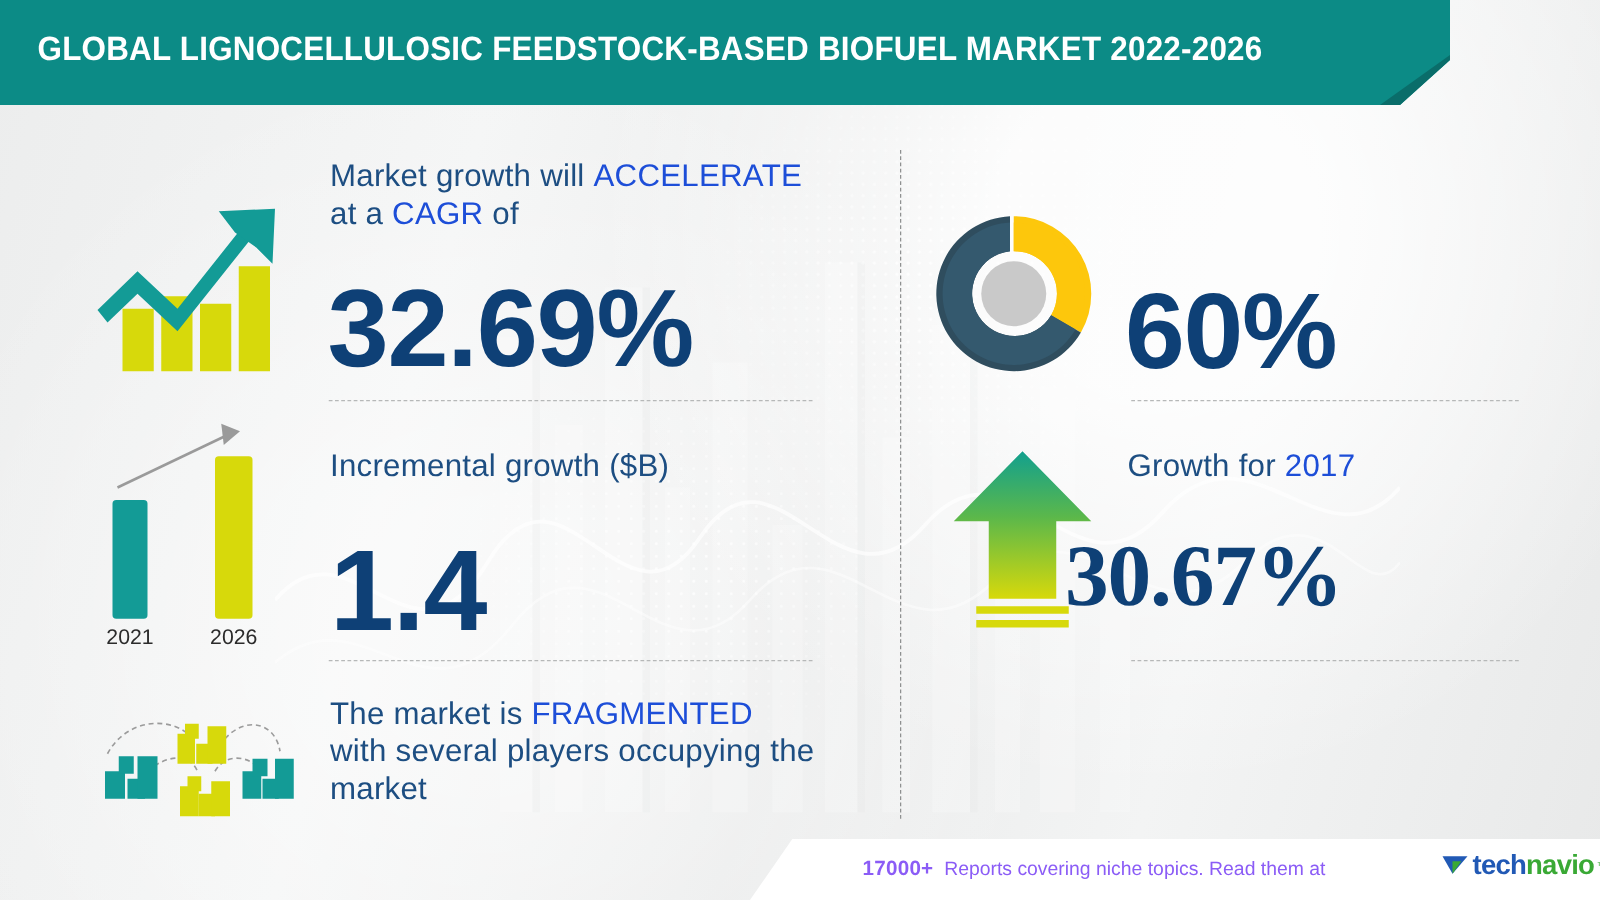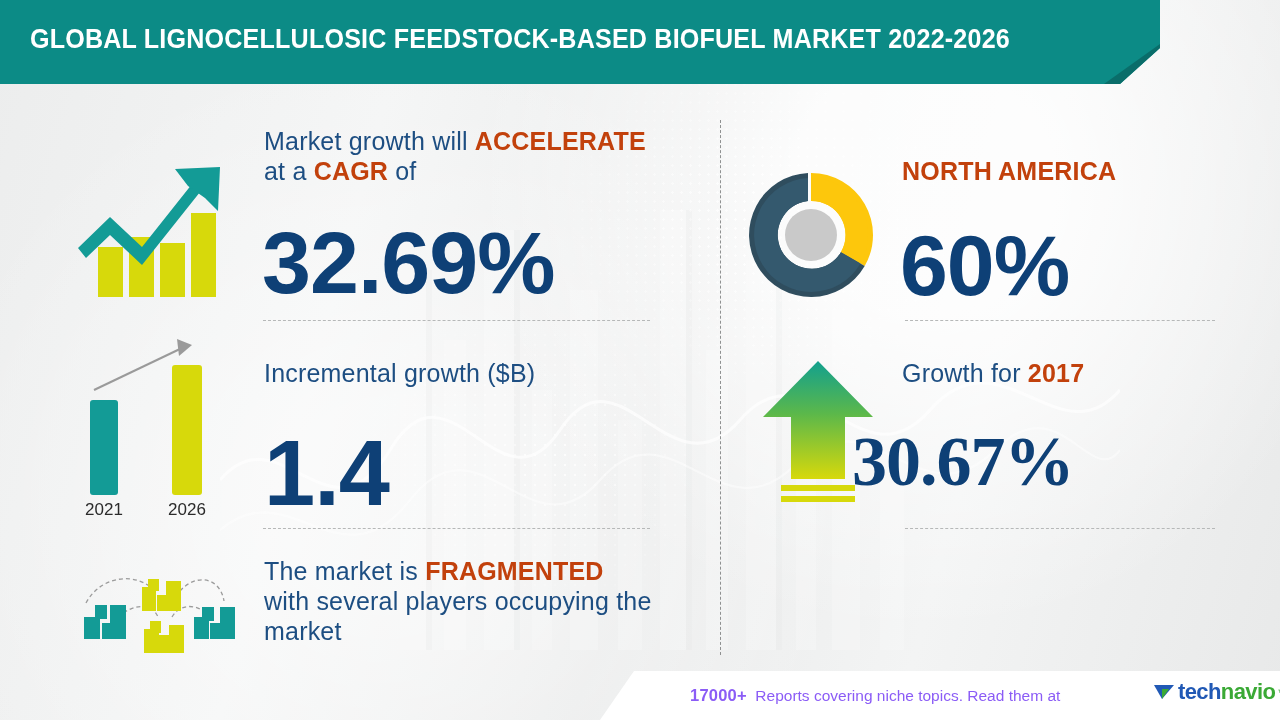--- a/index.html
+++ b/index.html
@@ -79,21 +79,21 @@
 
   
   .lead{
     position:absolute; z-index:5;
     color:#1d4e82;
     font-size:25px;
     line-height:30px;
     font-weight:300;
     letter-spacing:.2px;
   }
-  .lead b{ font-weight:bold; color:#c2410c; }
+  .lead b{ font-weight:normal; color:#1d4ed8; }
   .bignum{
     position:absolute; z-index:5;
     color:#0e4076;
     font-weight:bold;
     letter-spacing:-1px;
     line-height:1;
     margin-top:14px;
   }
 
   
@@ -236,21 +236,20 @@
     <path d="M0,-62 A62,62 0 0 1 53.7,31 L29.9,17.2 A34,34 0 0 0 0,-34 Z" fill="#fdc70c"></path>
     <path d="M0,-57 A57,57 0 0 1 49.4,28.5 L29.9,17.2 A34,34 0 0 0 0,-34 Z" fill="#fdc70c"></path>
     <path d="M53.7,31 A62,62 0 1 1 -3,-62 L-3,-34 A34,34 0 1 0 29.9,17.2 Z" fill="#2f4d5e"></path>
     <path d="M49.4,28.5 A57,57 0 1 1 -3,-57 L-3,-34 A34,34 0 1 0 29.9,17.2 Z" fill="#34596e"></path>
     <circle cx="0" cy="0" r="26" fill="#c9c9c9"></circle>
   </g>
 </svg>
 
 <div class="lead" style="left:902px; top:126px; width:320px;">
   <br>
-  <b>NORTH AMERICA</b>
 </div>
 <div class="bignum" style="left:900px; top:208px; font-size:86px;">60%</div>
 
 <svg style="position:absolute;left:757px;top:357px;z-index:5" width="122" height="157" viewBox="0 0 122 157">
   <defs>
     <linearGradient id="arrGrad" x1="0" y1="0" x2="0" y2="1">
       <stop offset="0%" stop-color="#12a08e"></stop>
       <stop offset="45%" stop-color="#5cb84a"></stop>
       <stop offset="100%" stop-color="#d7d90b"></stop>
     </linearGradient>

